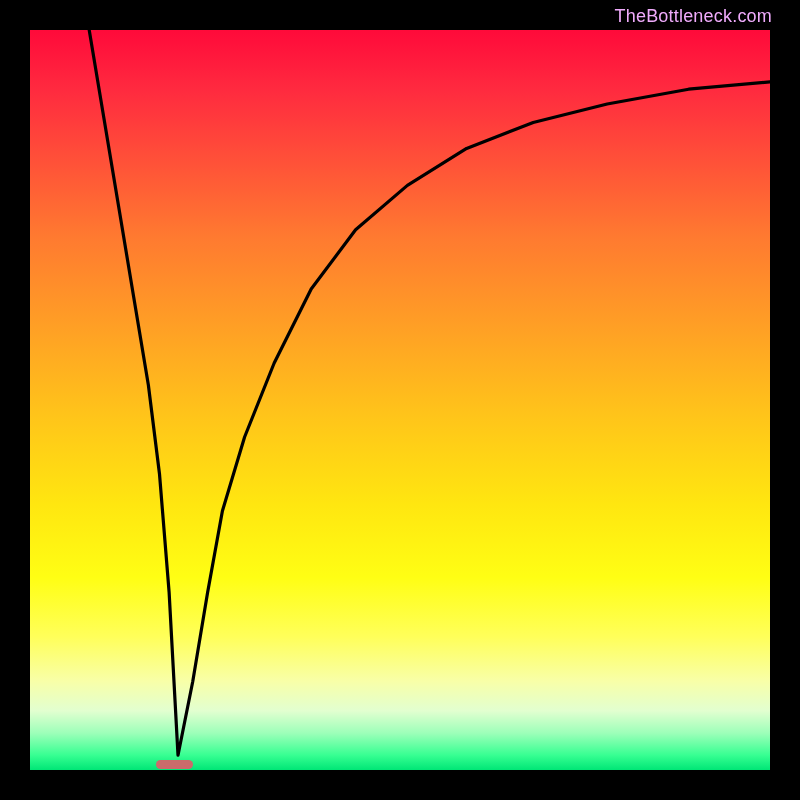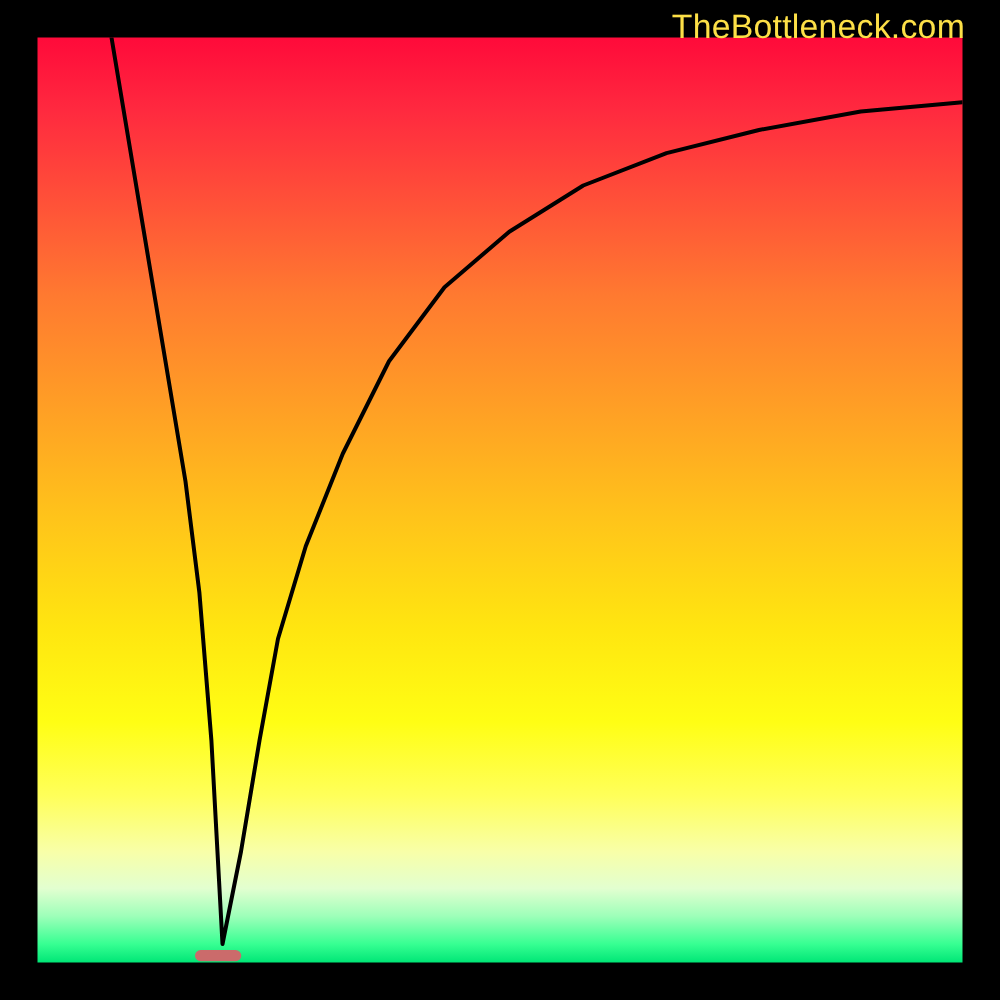--- a/index.html
+++ b/index.html
@@ -47,22 +47,22 @@
   }
   .marker {
     position: absolute;
     background: #cb6b6b;
     border-radius: 999px;
   }
   .watermark {
     position: absolute;
     top: 6px;
     right: 28px;
-    color: #fde047;
-    font-size: 27px;
+    color: #f0abfc;
+    font-size: 18px;
     font-weight: 400;
     letter-spacing: 0.2px;
     user-select: none;
   }
 </style>
 </head>
 <body>
 
 <div class="plot-area">
   <div class="gradient-bg"></div>

